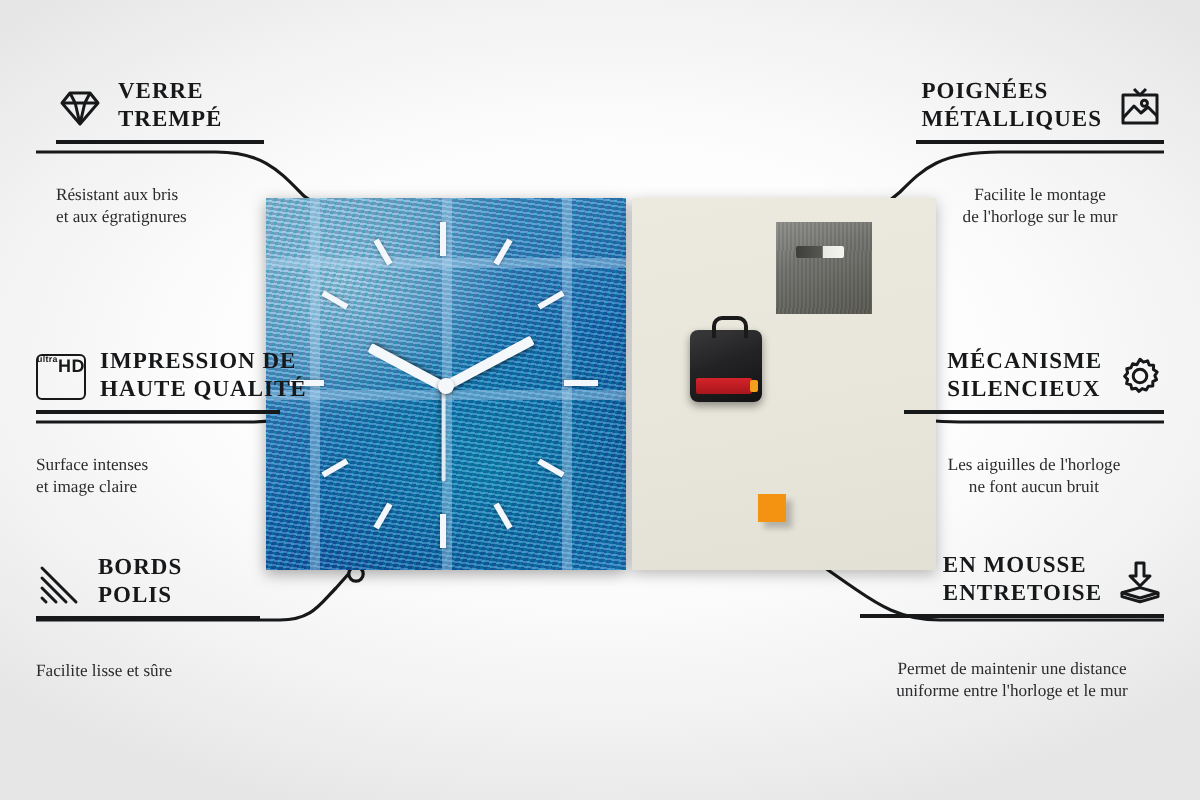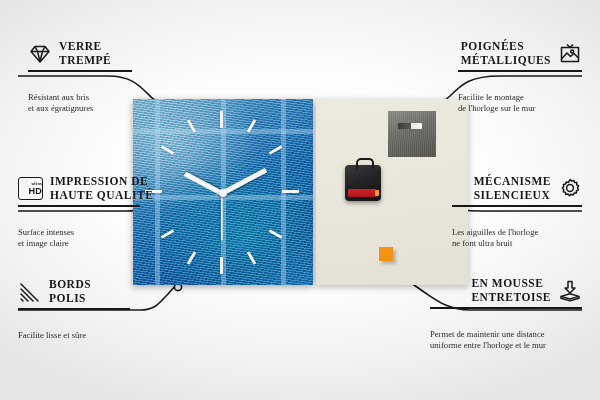--- a/index.html
+++ b/index.html
@@ -26,27 +26,27 @@
     letter-spacing:.5px;color:#17181a;text-transform:uppercase;
     white-space:nowrap;
   }
   .feat.right .titles{text-align:left;}
   .feat .rule{height:1.4px;background:#17181a;margin-top:3px;}
   .feat .sub{
     font-family:"Liberation Serif", serif;
     font-size:8.6px;line-height:1.32;color:#2a2b2d;margin-top:20px;
     white-space:nowrap;
   }
-  .feat.right .sub{text-align:left;}
+  .feat.right .sub{text-align:center;}
   .ico{flex:0 0 auto;width:24px;height:24px;display:block;}
 
   
   .hdbox{
     width:23px;height:21px;border:1.6px solid #17181a;border-radius:3px;
-    display:flex;flex-direction:column;align-items:flex-end;justify-content:center;
+    display:flex;align-items:flex-start;justify-content:center;
     line-height:1;
   }
   .hdbox .u{font-family:"Liberation Sans",sans-serif;font-size:4.4px;font-weight:bold;letter-spacing:.2px;color:#17181a;}
   .hdbox .h{font-family:"Liberation Sans",sans-serif;font-size:9px;font-weight:bold;letter-spacing:.3px;color:#17181a;margin-top:.5px;}
 
   
   .product{position:absolute;left:133px;top:99px;width:335px;height:186px;}
   .front{
     position:absolute;left:0;top:0;width:180px;height:186px;
     background:
@@ -247,21 +247,21 @@
         <div>SILENCIEUX</div>
       </div>
       <svg class="ico" viewBox="0 0 24 24" fill="none" stroke="#17181a" stroke-width="1.5" stroke-linejoin="round">
         <path d="M12 2.6 L13.7 4.1 L15.8 3.4 L16.6 5.5 L18.8 5.6 L18.7 7.8 L20.6 9 L19.4 10.8 L20.3 12.8 L18.4 13.8 L18.4 16 L16.2 16.1 L15.1 18 L13.1 17.3 L11.5 18.7 L10 17.1 L7.9 17.5 L7.4 15.4 L5.3 14.8 L5.8 12.7 L4.3 11.1 L5.8 9.5 L5.4 7.4 L7.5 6.9 L8.3 4.9 L10.4 5.4 Z"></path>
         <circle cx="12" cy="11" r="3.4"></circle>
       </svg>
     </div>
     <div class="rule" style="width:130px;margin-left:auto"></div>
     <div class="sub">
       <div>Les aiguilles de l'horloge</div>
-      <div>ne font ultra bruit</div>
+      <div>ne font aucun bruit</div>
     </div>
   </div>
 
   <div class="feat right" style="right:18px;top:277px;">
     <div class="head">
       <div class="titles">
         <div>EN MOUSSE</div>
         <div>ENTRETOISE</div>
       </div>
       <svg class="ico" viewBox="0 0 24 24" fill="none" stroke="#17181a" stroke-width="1.5" stroke-linejoin="round">

